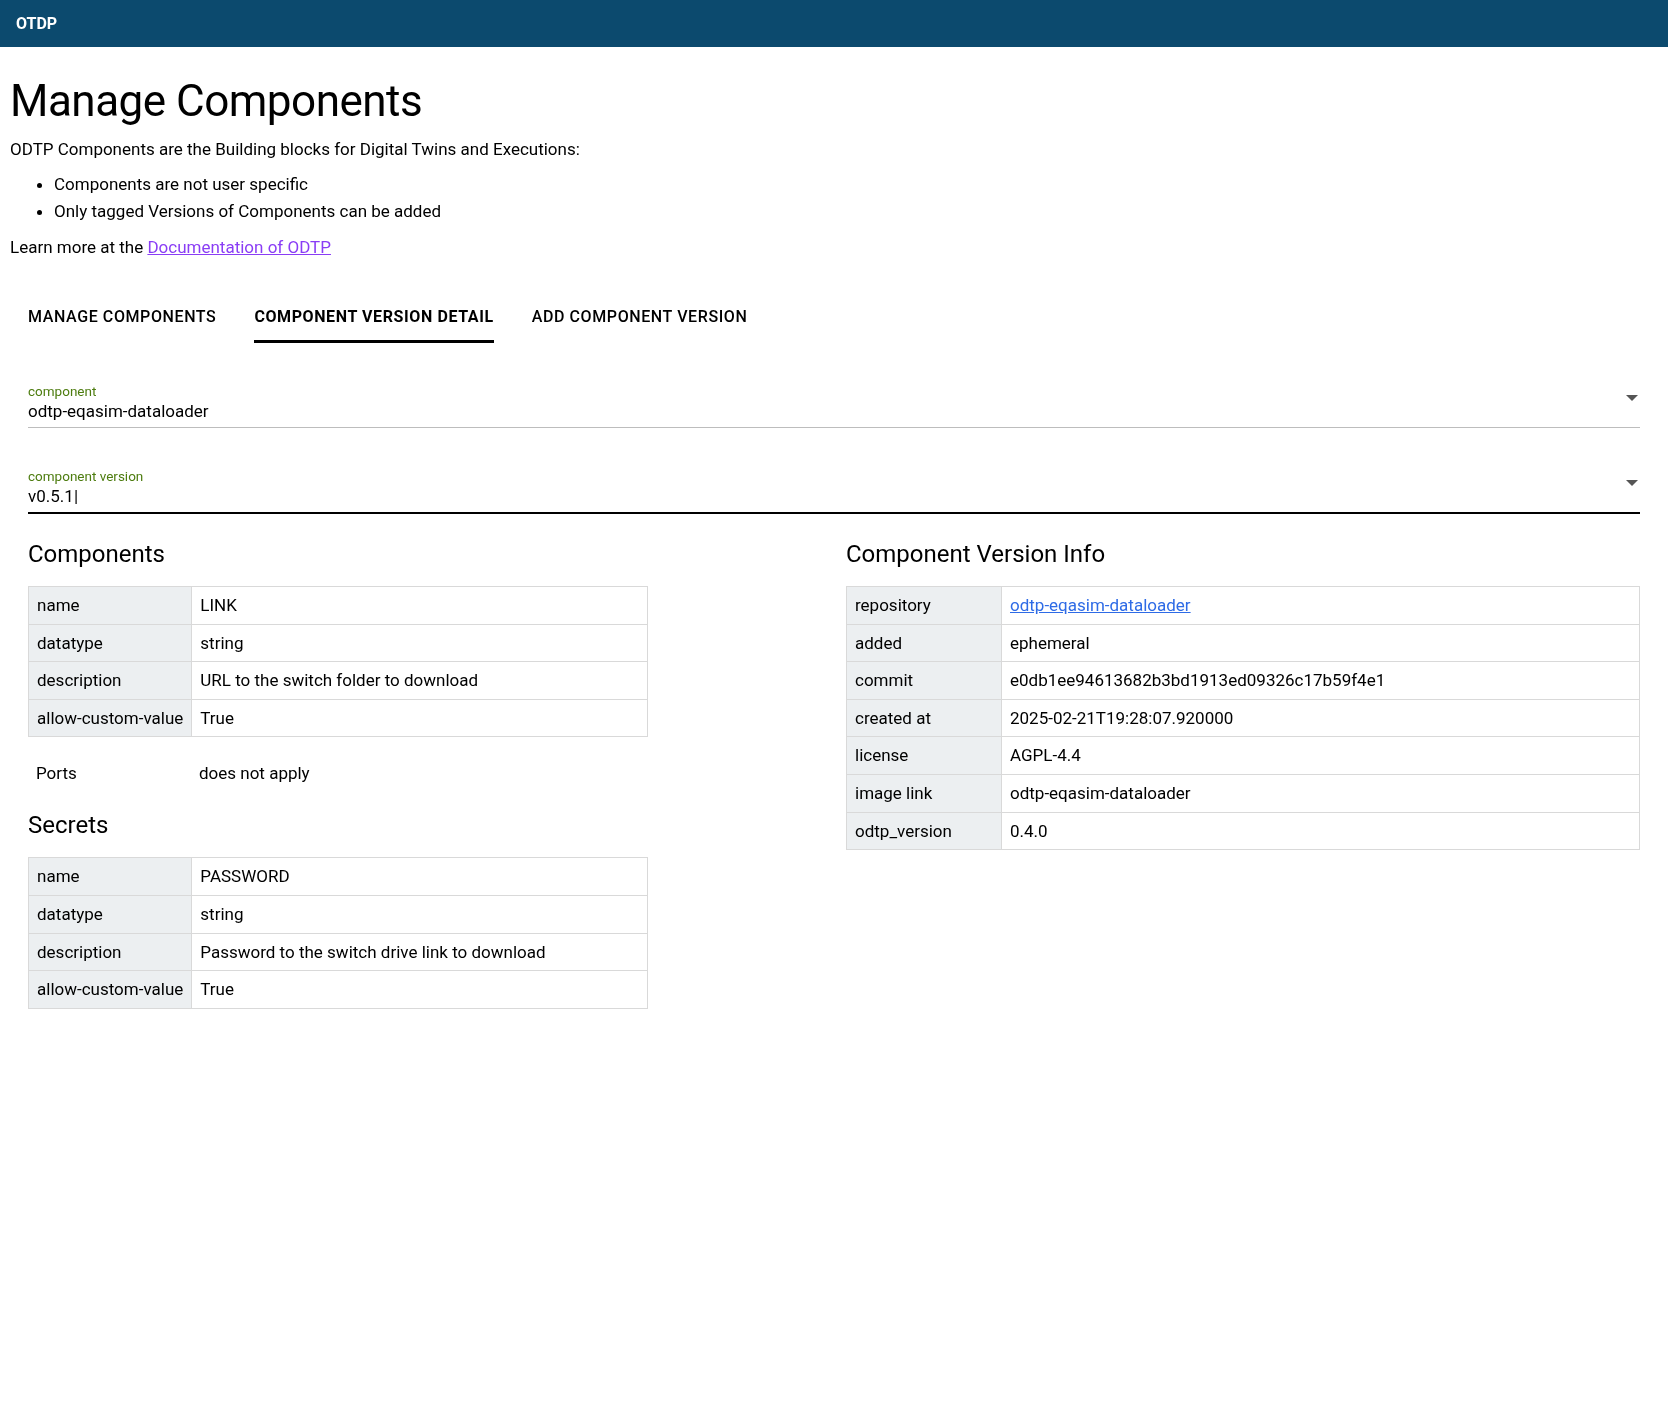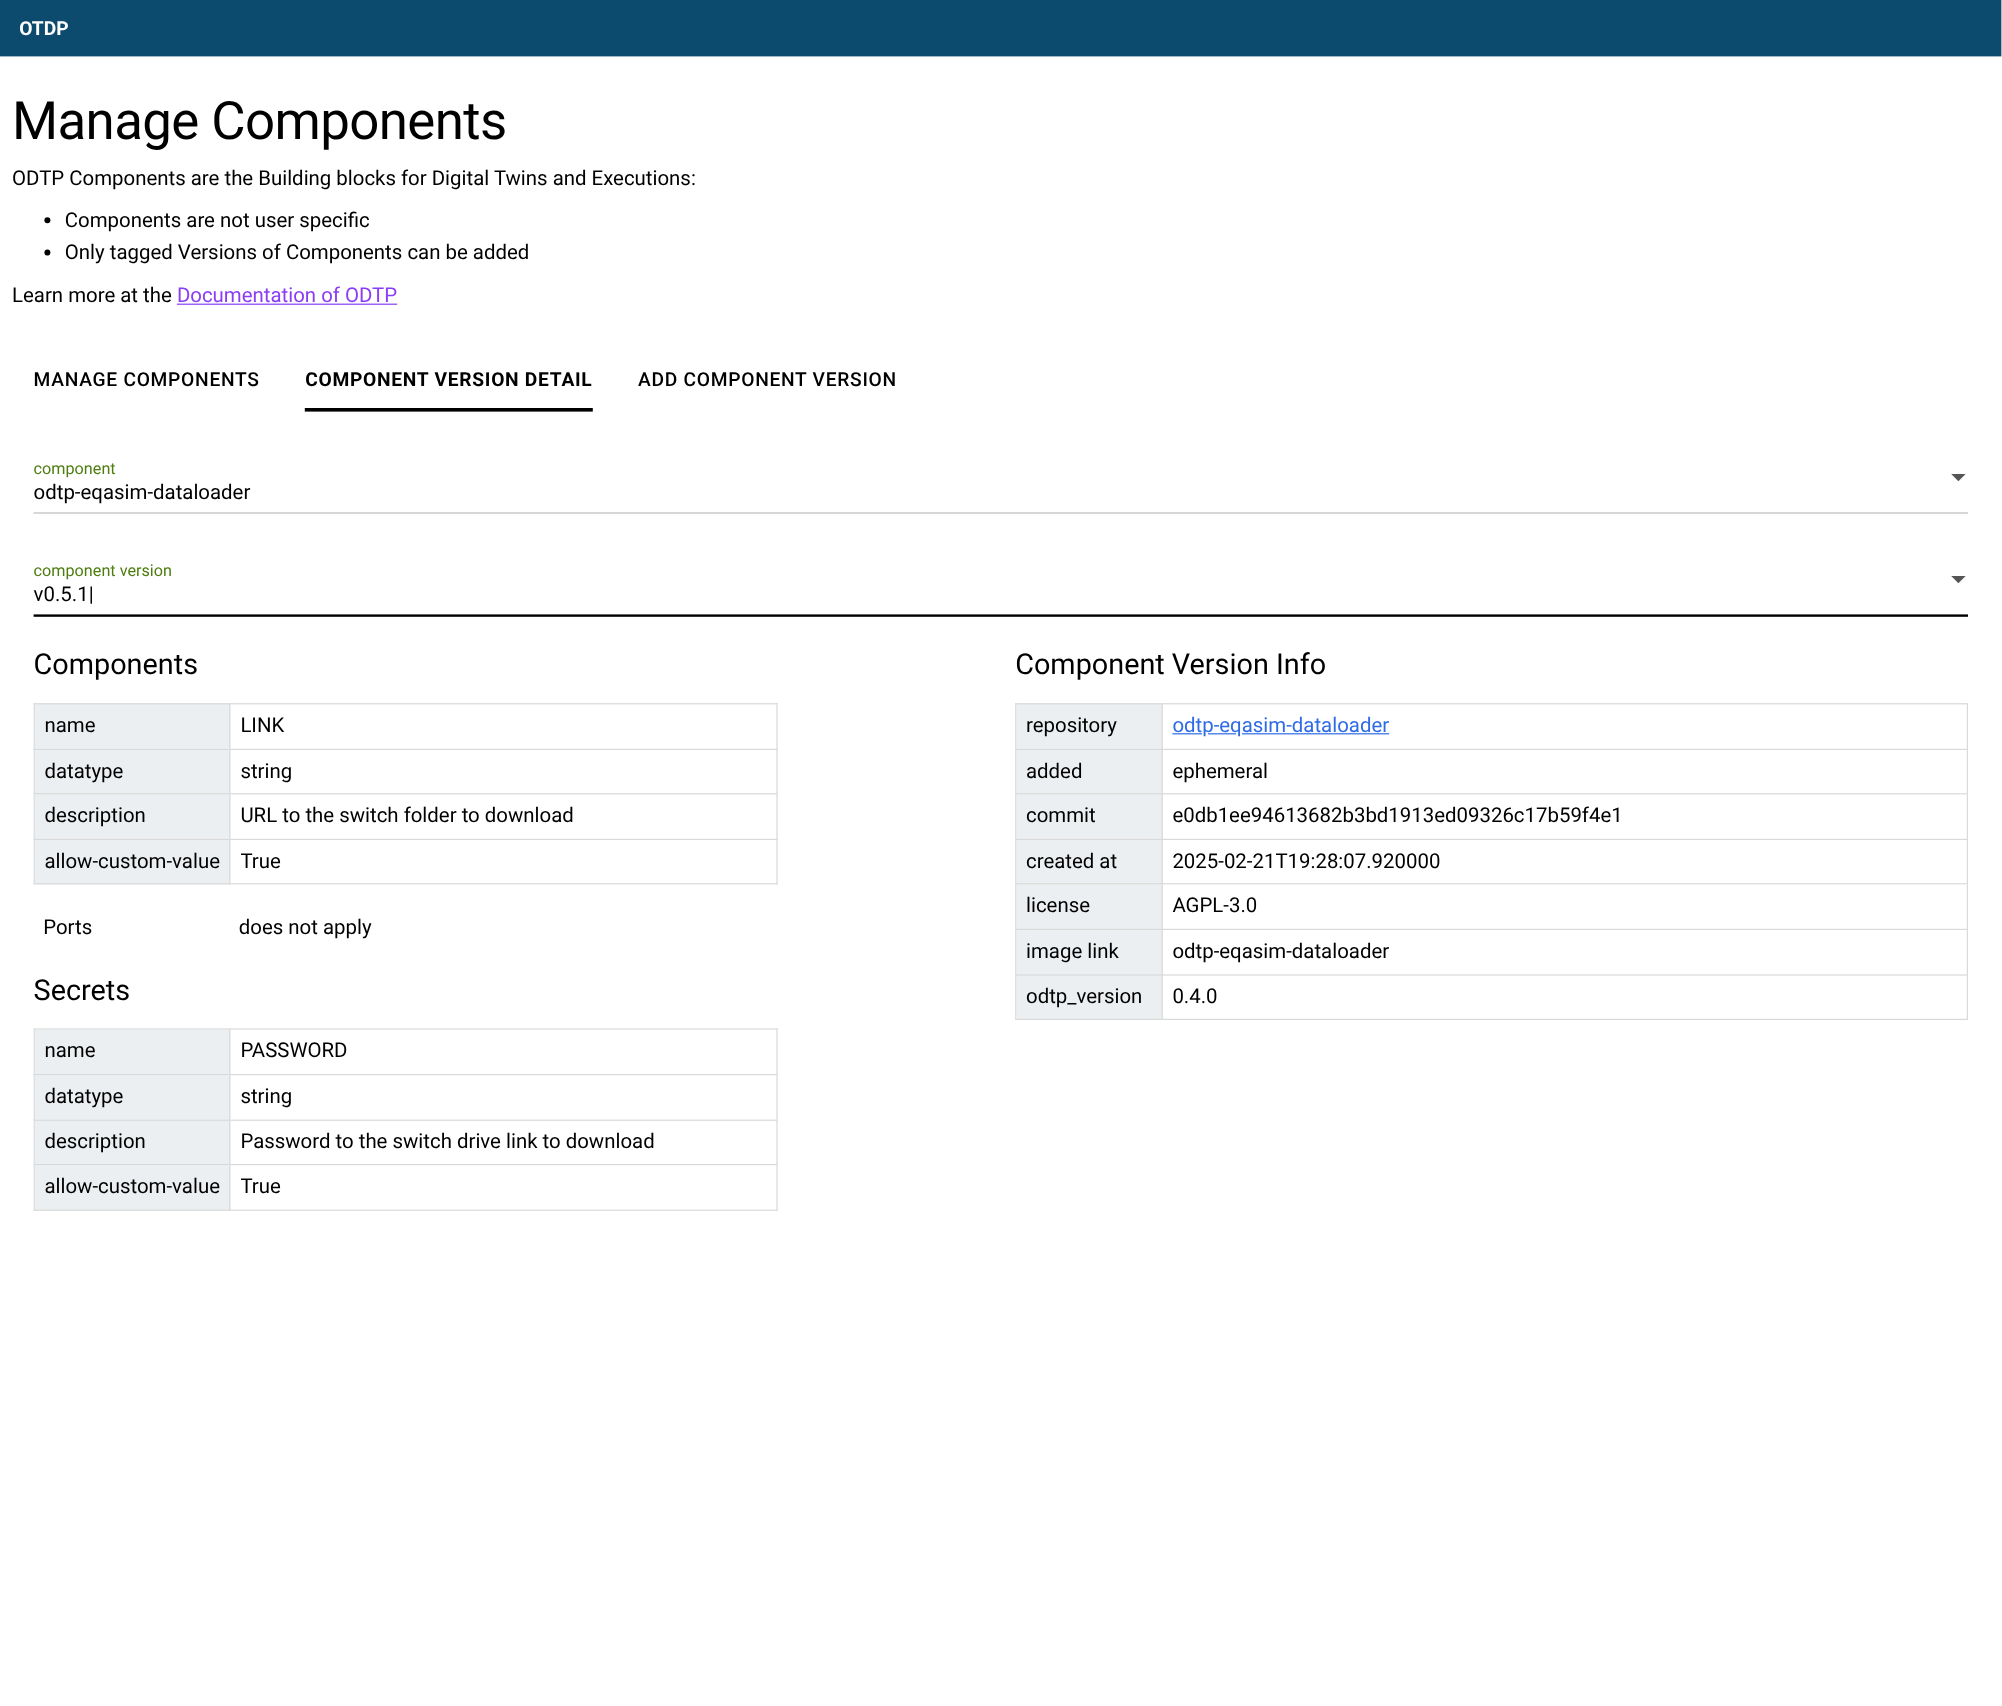--- a/index.html
+++ b/index.html
@@ -33,21 +33,21 @@
     table.kv td { border: 1px solid #d9d9d9; padding: 6px 8px; font-size: 17px; line-height: 1.45; }
     table.kv td.k { background: #eceff1; width: 155px; white-space: nowrap; }
 
     .ports-row { display: flex; gap: 8px; max-width: 620px; margin: 20px 0 22px 0; }
     .ports-row .k { width: 155px; padding: 6px 8px; font-size: 17px; }
     .ports-row .v { padding: 6px 8px; font-size: 17px; }
 
     a.repolink { color: #2e6be6; text-decoration: underline; }
 
     .info table.kv { max-width: none; width: 100%; }
-    .info table.kv td.k { width: 122px; }
+    .info table.kv td.k { width: 155px; }
   </style>
 </head>
 <body>
 
 <div class="topbar">
   <span>OTDP</span>
 </div>
 
 <div class="content">
 
@@ -147,21 +147,21 @@
         <tr>
               <td class="k">commit</td>
               <td>e0db1ee94613682b3bd1913ed09326c17b59f4e1</td>
             </tr>
         <tr>
               <td class="k">created at</td>
               <td>2025-02-21T19:28:07.920000</td>
             </tr>
         <tr>
               <td class="k">license</td>
-              <td>AGPL-3.0</td>
+              <td>AGPL-4.4</td>
             </tr>
         <tr>
               <td class="k">image link</td>
               <td>odtp-eqasim-dataloader</td>
             </tr>
         <tr>
               <td class="k">odtp_version</td>
               <td>0.4.0</td>
             </tr>
       </tbody>

